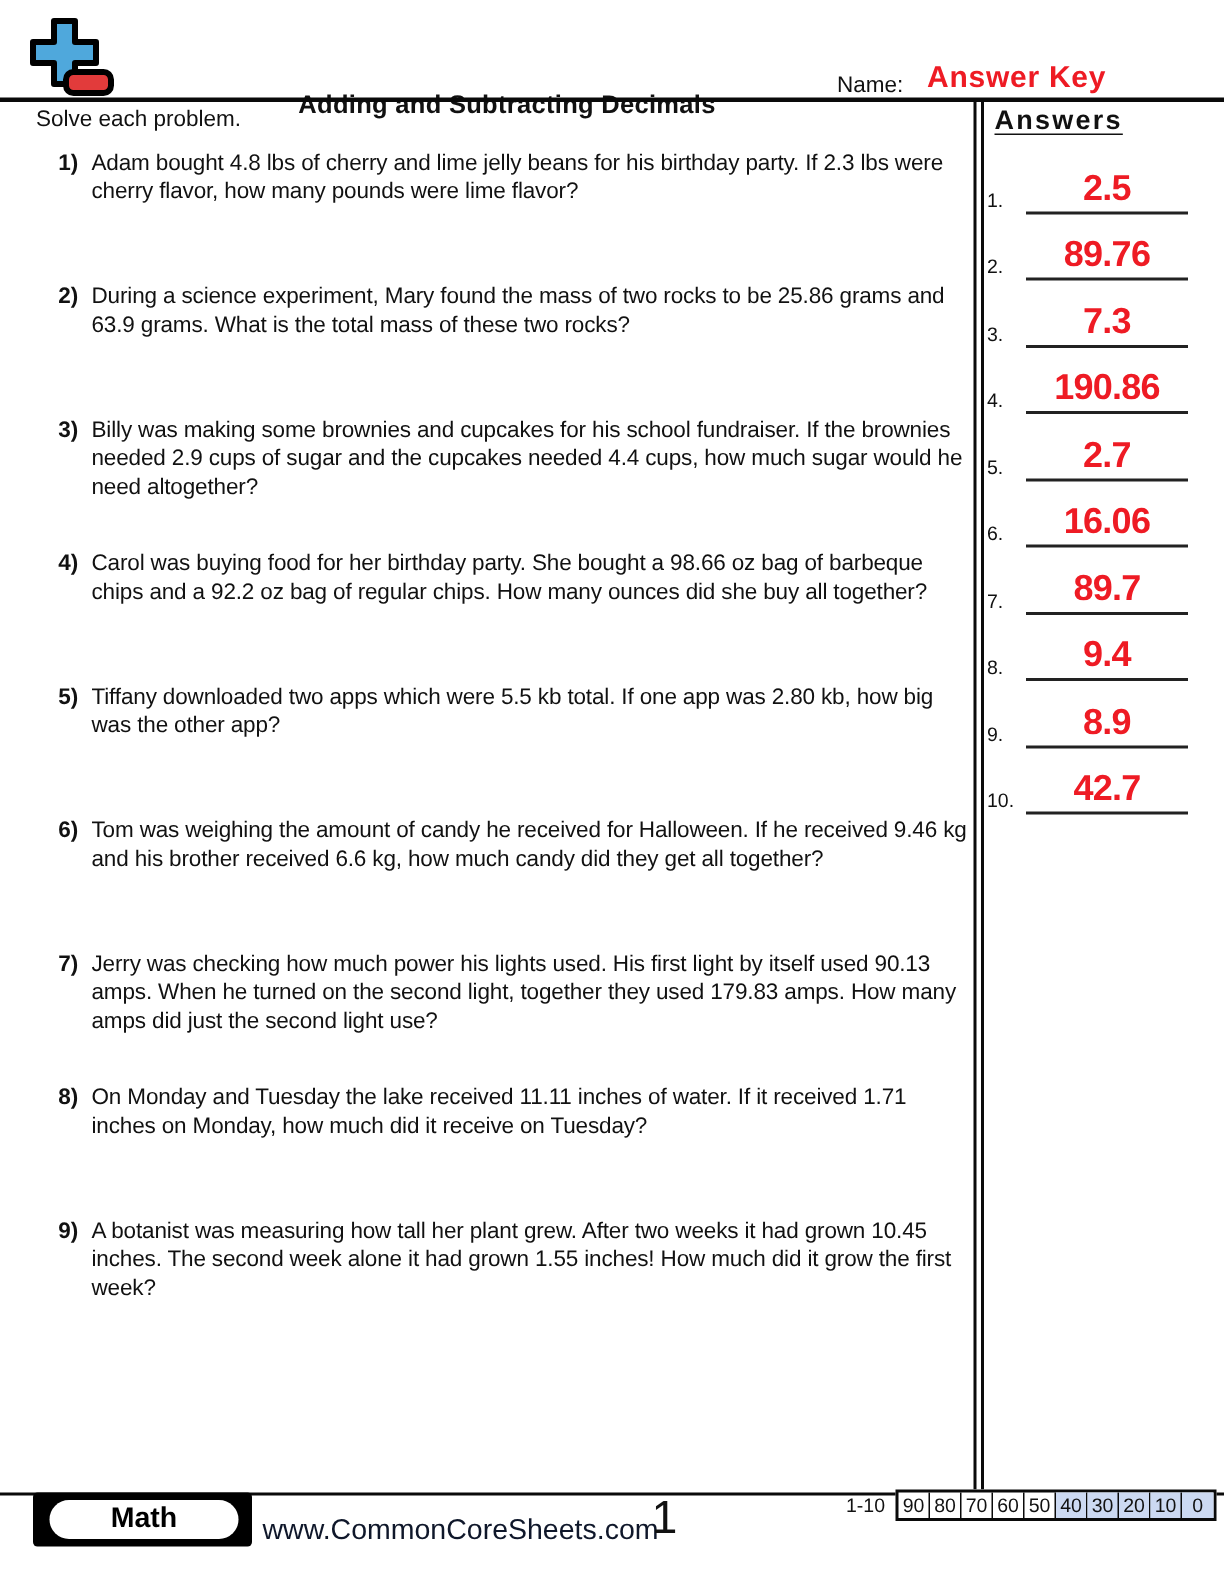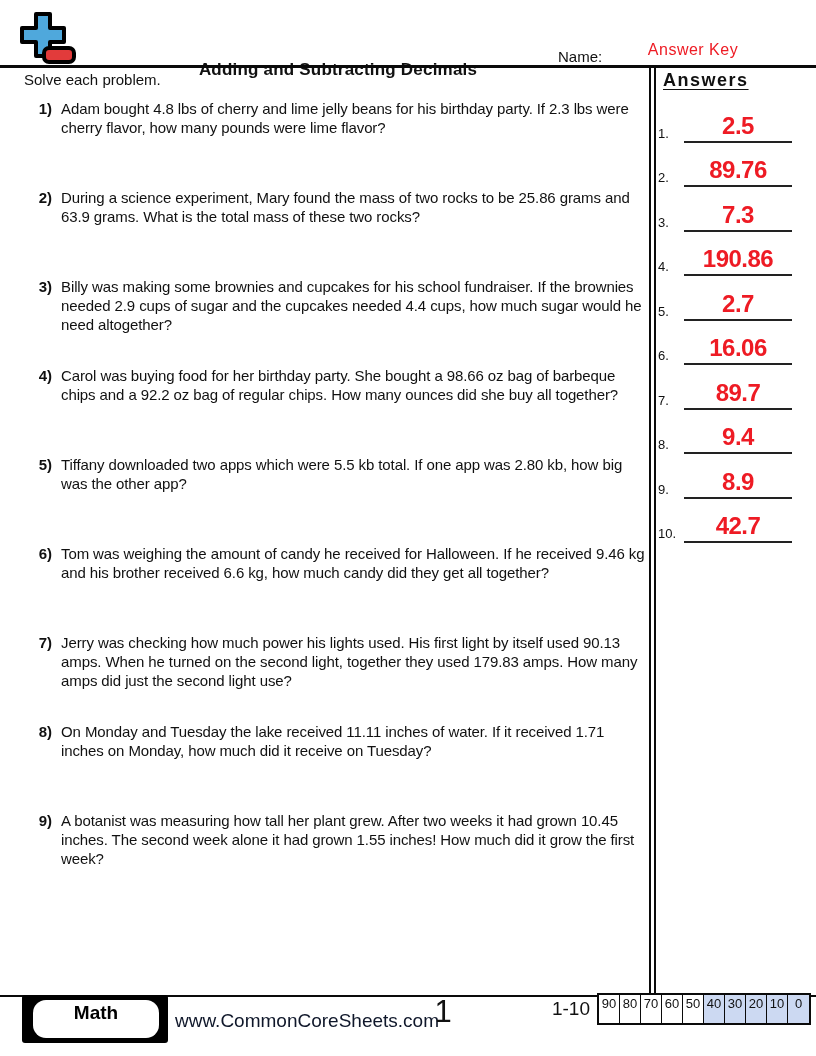--- a/index.html
+++ b/index.html
@@ -10,22 +10,22 @@
     font-family:"Liberation Sans", sans-serif; color:#111;
   }
   
   .pm-icon { position:absolute; left:14px; top:10px; }
   .ws-title {
     position:absolute; left:158px; top:60px; width:360px;
     text-align:center; font-size:17px; font-weight:700; letter-spacing:.2px;
   }
   .name-label { position:absolute; left:558px; top:48px; font-size:15px; }
   .name-value {
-    position:absolute; left:618px; top:41px; width:150px; text-align:center;
-    font-size:16px; font-weight:400; color:var(--red); letter-spacing:.5px;
+    position:absolute; left:618px; top:41px; width:150px; text-align:left;
+    font-size:20px; font-weight:700; color:var(--red); letter-spacing:.5px;
   }
   .header-rule { position:absolute; left:0; top:65px; width:816px; height:3px; background:#0a0a0a; }
   .instruction { position:absolute; left:24px; top:71px; font-size:15px; font-weight:400; }
 
   
   .divider {
     position:absolute; left:649px; top:68px; width:7px; height:925px;
     border-left:2px solid #0a0a0a; border-right:2px solid #0a0a0a;
   }
 
@@ -47,35 +47,35 @@
     border-bottom:2px solid #222; text-align:center;
   }
   .aval {
     display:inline-block; color:var(--red); font-weight:700;
     font-size:24px; line-height:1; padding-bottom:3px; letter-spacing:-.5px;
   }
 
   
   .footer-rule { position:absolute; left:0; top:995px; width:816px; height:2px; background:#0a0a0a; }
   .subject-box {
-    position:absolute; left:22px; top:995px; width:146px; height:48px;
+    position:absolute; left:22px; top:995px; width:146px; height:36px;
     background:#000; border-radius:3px;
   }
   .subject-pill {
     position:absolute; left:11px; top:5px; right:9px; bottom:5px;
     background:#fff; border-radius:13px; text-align:center;
     font-size:19px; font-weight:700; line-height:26px; color:#000;
   }
   .website { position:absolute; left:175px; top:1010px; font-size:19px; color:#0f172a; }
   .page-num { position:absolute; left:400px; top:994px; width:86px; text-align:center; font-size:31px; font-weight:400; }
   .score-row { position:absolute; top:993px; right:5px; display:flex; align-items:center; }
-  .score-range { font-size:19px; margin-right:7px; }
+  .score-range { font-size:13px; margin-right:7px; }
   .score-cells { display:flex; border:2px solid #0a0a0a; background:#fff; }
   .score-cell {
-    width:21px; height:28px; line-height:17px; text-align:center;
+    width:21px; height:17px; line-height:17px; text-align:center;
     font-size:13px; border-right:1px solid #0a0a0a;
   }
   .score-cell:last-child { border-right:none; }
   .score-cell.hl { background:var(--score-hl);text-align:center; }
 </style>
 </head>
 <body>
 
 <div class="page">
 

